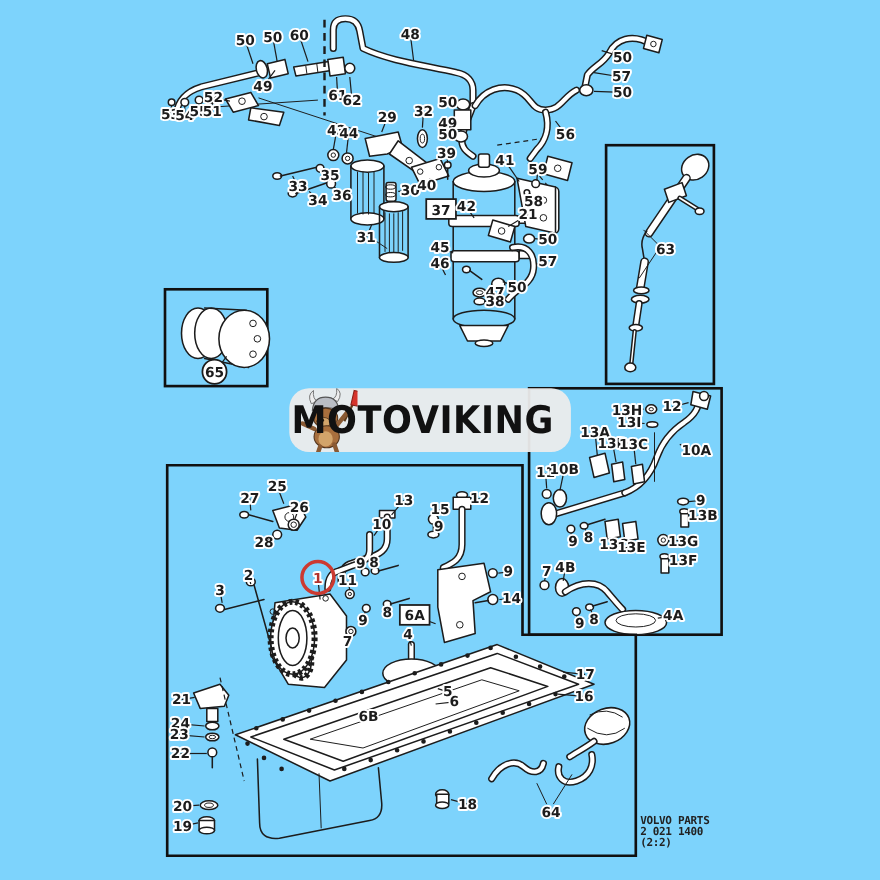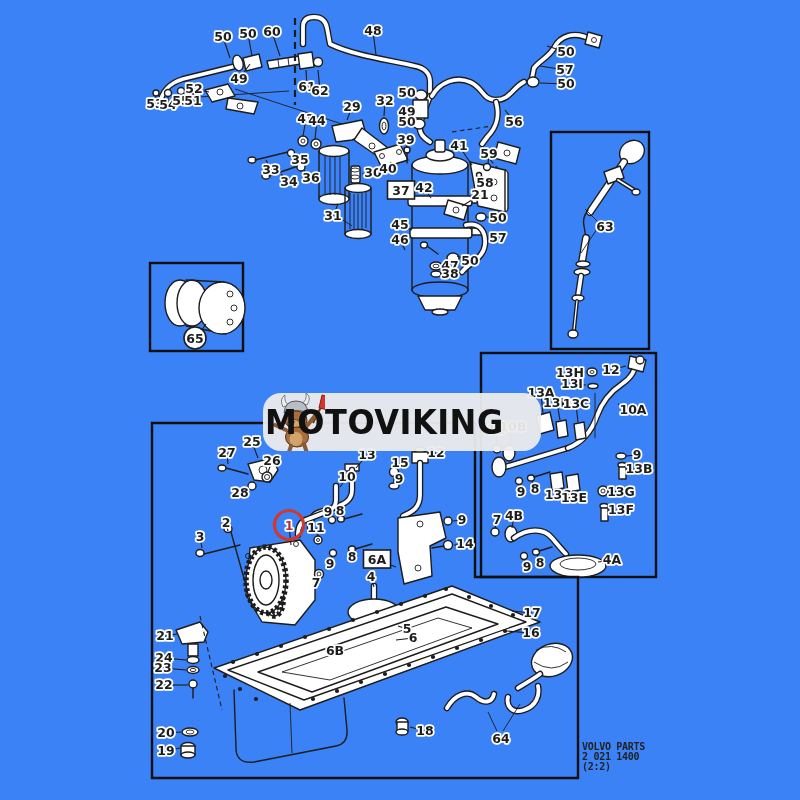--- a/index.html
+++ b/index.html
@@ -1,36 +1,36 @@
 <!DOCTYPE html>
 <html><head>
 <meta charset="utf-8">
 <style>
   html,body{margin:0;padding:0;background:#fff;}
-  #stage{position:relative;width:800px;height:800px;background:#3b82f6;overflow:hidden;
+  #stage{position:relative;width:800px;height:800px;background:#7dd3fc;overflow:hidden;
          font-family:"DejaVu Sans",sans-serif;}
   svg{position:absolute;left:0;top:0;}
   .ln{stroke:#1c1c1c;stroke-width:1.4;fill:none;stroke-linecap:round;stroke-linejoin:round;}
   .th{stroke:#1c1c1c;stroke-width:0.9;fill:none;}
   .wf{fill:#ffffff;stroke:#1c1c1c;stroke-width:1.4;stroke-linejoin:round;}
   .dsh{stroke:#1c1c1c;stroke-width:2.2;fill:none;stroke-dasharray:7 5;}
   .dsh2{stroke:#1c1c1c;stroke-width:1.1;fill:none;stroke-dasharray:4.5 3.5;}
   .panel{fill:none;stroke:#101010;stroke-width:2.4;}
   .tube{stroke:#1c1c1c;fill:none;stroke-linecap:round;stroke-linejoin:round;}
   .tube-core{stroke:#fff;fill:none;stroke-linecap:round;stroke-linejoin:round;}
   .teeth{fill:none;stroke:#1c1c1c;stroke-width:5.5;stroke-dasharray:3 2.6;}
   .dots{stroke:#1c1c1c;stroke-width:4.2;stroke-linecap:round;fill:none;}
   .co{font:700 12.5px "DejaVu Sans",sans-serif;fill:#1c1c1c;text-anchor:middle;
       paint-order:stroke;stroke:#ffffff;stroke-width:3.5px;stroke-linejoin:round;}
   .co-red{fill:#b3322c;}
   .ldr{stroke:#1c1c1c;stroke-width:1.1;}
   .red-ring{fill:none;stroke:#cc3a31;stroke-width:3.2;}
   .blk-ring{fill:#ffffff;stroke:#1c1c1c;stroke-width:1.6;}
   .blk-box{fill:#ffffff;stroke:#1c1c1c;stroke-width:1.6;}
-  #watermark{position:absolute;left:263px;top:393px;width:278px;height:58px;
+  #watermark{position:absolute;left:263px;top:353px;width:256px;height:58px;
     background:rgba(236,236,236,0.95);border-radius:18px;display:flex;align-items:center;
     z-index:5;}
   #watermark .wordmark{font-weight:800;font-size:32px;letter-spacing:0.5px;color:#111;
     transform:scaleY(1.08);margin-left:2px;white-space:nowrap;}
   #stamp{position:absolute;left:582px;top:742px;z-index:4;color:#222;
     font-family:"DejaVu Sans Mono",monospace;font-size:10px;line-height:10px;font-weight:700;
     letter-spacing:-0.3px;white-space:nowrap;}
 </style>
 </head>
 <body>

